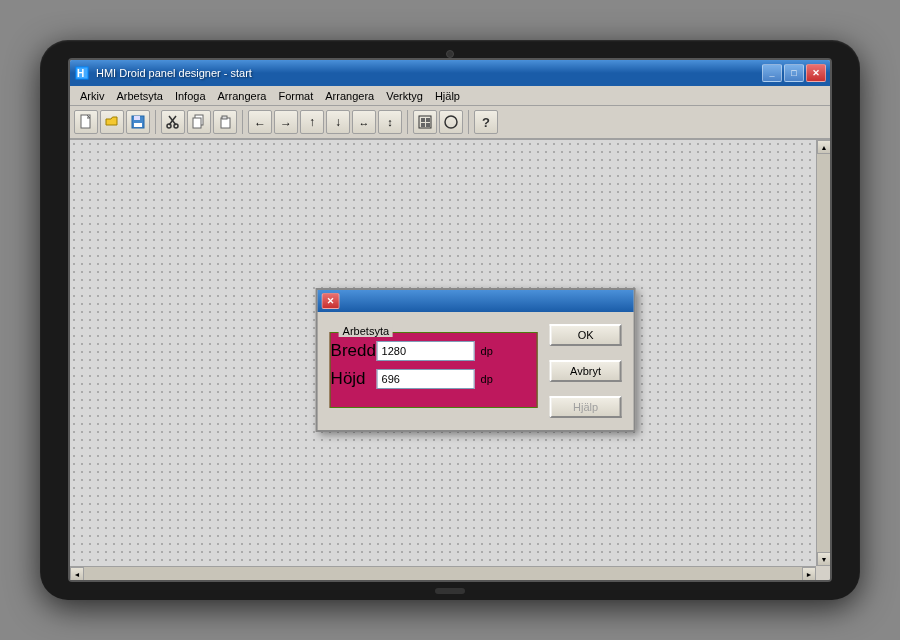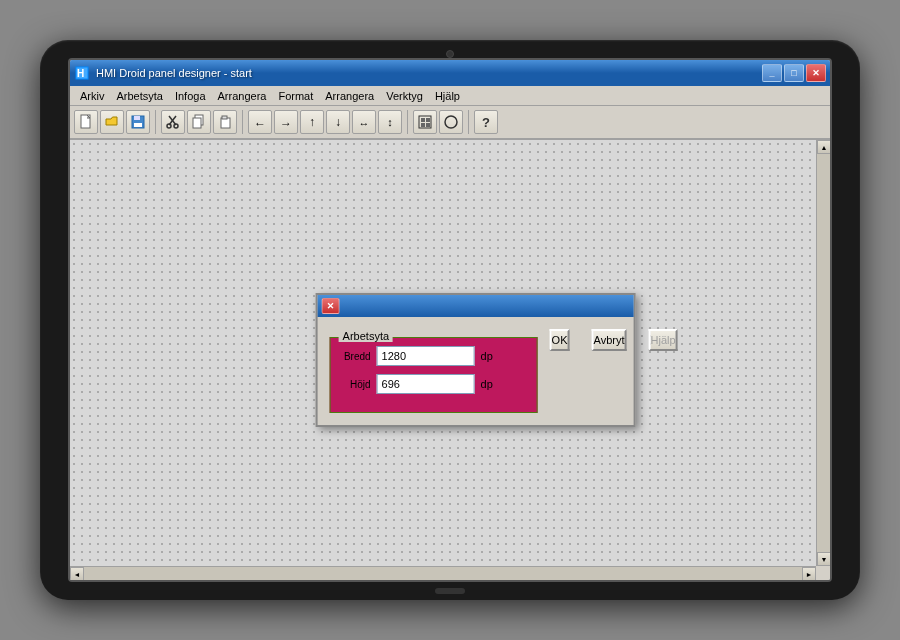--- a/index.html
+++ b/index.html
@@ -305,21 +305,22 @@
       display: flex;
       gap: 12px;
     }
 
     .dialog-left {
       flex: 1;
     }
 
     .dialog-right {
       display: flex;
-      gap: 22px;
+      flex-direction: column;
+      gap: 14px;
       width: 72px;
     }
 
     
     .groupbox {
       border: 1px solid #4d7c0f;
       background: #be185d;
       padding: 8px 10px 10px 0;
       position: relative;
       margin-top: 8px;
@@ -340,23 +341,23 @@
       align-items: center;
       margin-bottom: 8px;
       gap: 6px;
     }
 
     .form-row:last-child {
       margin-bottom: 8px;
     }
 
     .form-label {
-      font-size: 10px;
+      font-size: 17px;
       width: 40px;
-      text-align: right;
+      text-align: left;
     }
 
     .form-input {
       width: 98px;
       height: 20px;
       border: 1px solid #7f9db9;
       background: white;
       padding: 1px 4px;
       font-size: 11px;
       outline: none;

